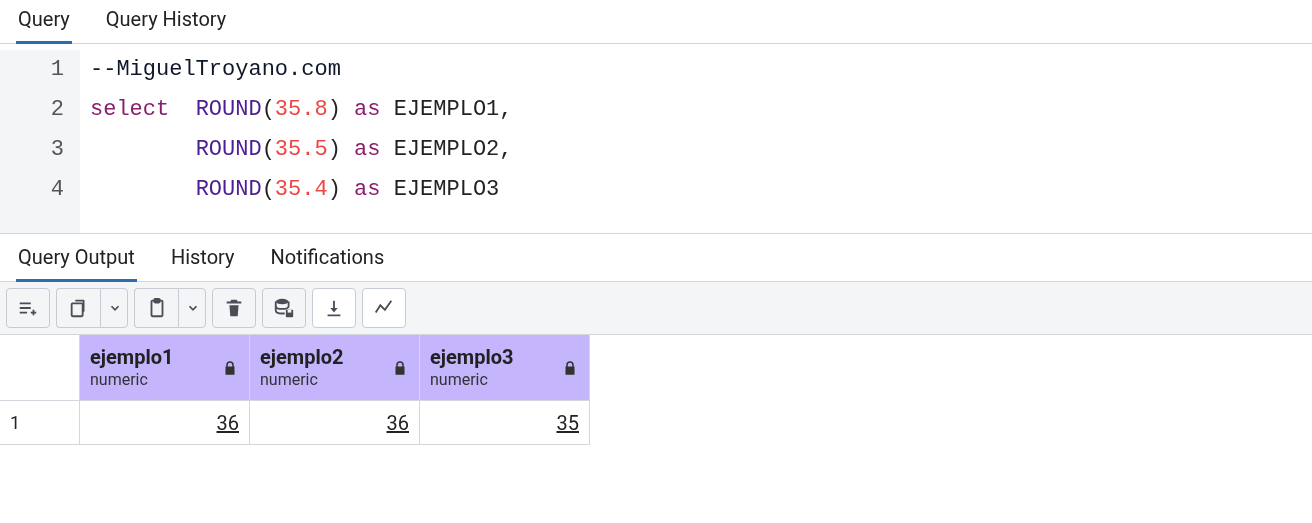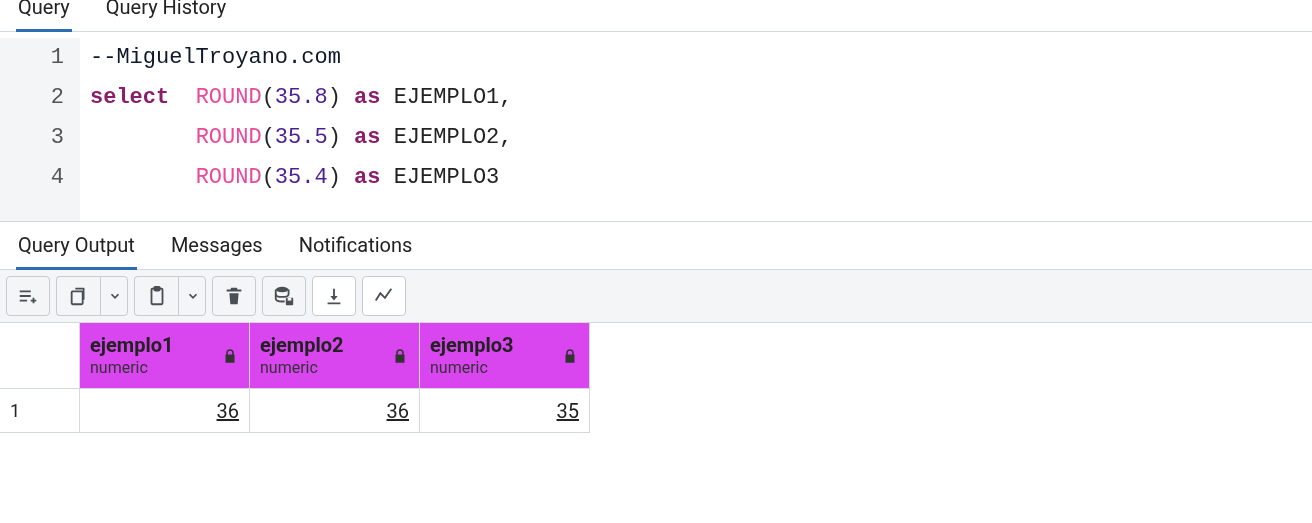--- a/index.html
+++ b/index.html
@@ -8,21 +8,21 @@
     font-size: 14px;
     color: #222;
     background: #fff;
     width: 1312px;
   }
   .tabbar {
     display: flex;
     gap: 32px;
     padding: 0 16px;
     border-bottom: 1px solid #d3d8de;
-    height: 32px;
+    height: 44px;
     align-items: flex-end;
   }
   .tab {
     font-size: 20px;
     color: #222;
     padding: 10px 2px 12px 2px;
     cursor: pointer;
     position: relative;
   }
   .tab.active::after {
@@ -49,24 +49,24 @@
     width: 80px;
     text-align: right;
     padding-right: 16px;
     user-select: none;
   }
   .code {
     padding-left: 10px;
     white-space: pre;
   }
   .tk-comment { color: #0f172a; }
-  .tk-keyword { color: #8a1e6b; font-weight: 700; }
-  .tk-func    { color: #ec4899; text-align: right; }
+  .tk-keyword { color: #8a1e6b; font-weight: 400; }
+  .tk-func    { color: #4c1d95; text-align: right; }
   .tk-paren   { color: #222; }
-  .tk-number  { color: #4c1d95; margin-top: 36px; }
+  .tk-number  { color: #ef4444; margin-top: 36px; }
   .tk-plain   { color: #222; }
 
   
   .tabbar2 {
     display: flex;
     gap: 32px;
     padding: 0 16px;
     border-bottom: 1px solid #d3d8de;
     height: 48px;
     align-items: flex-end;
@@ -110,21 +110,21 @@
   .grid .hd, .grid .rownum, .grid .cell {
     border-right: 1px solid #d3d8de;
     border-bottom: 1px solid #d3d8de;
     padding: 8px 10px;
     display: flex;
     align-items: center;
   }
   .grid .hd.idx, .grid .rownum { background: #fff; justify-content: flex-start; }
   .grid .hd {
     height: 66px;
-    background: #d946ef;
+    background: #c4b5fd;
   }
   .grid .hd .col {
     flex: 1;
     display: flex;
     flex-direction: column;
     line-height: 1.25;
   }
   .grid .hd .col .name { font-weight: 700; font-size: 20px; color: #222; }
   .grid .hd .col .type { font-size: 16px; color: #333; }
   .grid .hd .lock { color: #333; margin-left: 6px; }
@@ -144,21 +144,21 @@
       <div>1</div>
       <div>2</div>
       <div>3</div>
       <div>4</div>
     </div>
   <div class="code"><div><span class="tk-comment">--MiguelTroyano.com</span></div><div><span class="tk-keyword">select</span><span class="tk-plain">  </span><span class="tk-func">ROUND</span><span class="tk-paren">(</span><span class="tk-number">35.8</span><span class="tk-paren">)</span><span class="tk-plain"> </span><span class="tk-keyword">as</span><span class="tk-plain"> EJEMPLO1,</span></div><div><span class="tk-plain">        </span><span class="tk-func">ROUND</span><span class="tk-paren">(</span><span class="tk-number">35.5</span><span class="tk-paren">)</span><span class="tk-plain"> </span><span class="tk-keyword">as</span><span class="tk-plain"> EJEMPLO2,</span></div><div><span class="tk-plain">        </span><span class="tk-func">ROUND</span><span class="tk-paren">(</span><span class="tk-number">35.4</span><span class="tk-paren">)</span><span class="tk-plain"> </span><span class="tk-keyword">as</span><span class="tk-plain"> EJEMPLO3</span></div></div>
 </div>
 
 <div class="tabbar2">
   <div class="tab active">Query Output</div>
-  <div class="tab">Messages</div>
+  <div class="tab">History</div>
   <div class="tab">Notifications</div>
 </div>
 
 <div class="toolbar">
   <div class="btn">
     <svg viewBox="0 0 24 24" fill="none" stroke="currentColor" stroke-width="2">
         <path d="M3 7h12M3 12h12M3 17h8"></path>
         <path d="M18 14v6M15 17h6"></path>
       </svg>
   </div>

